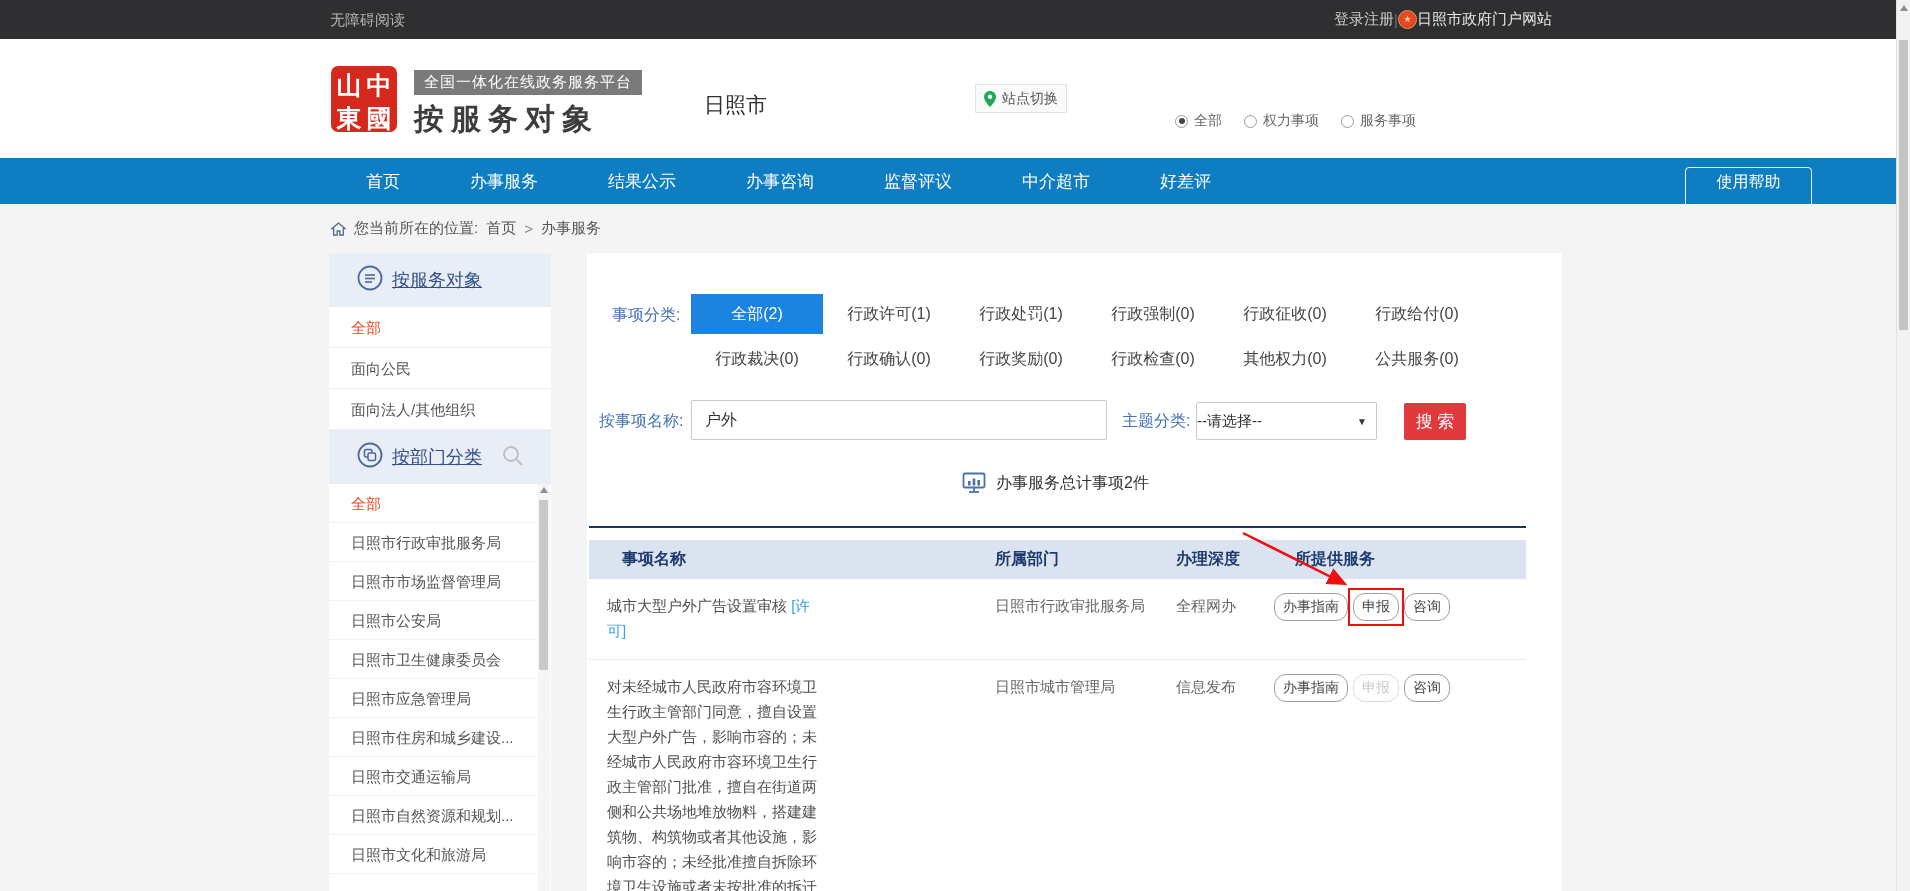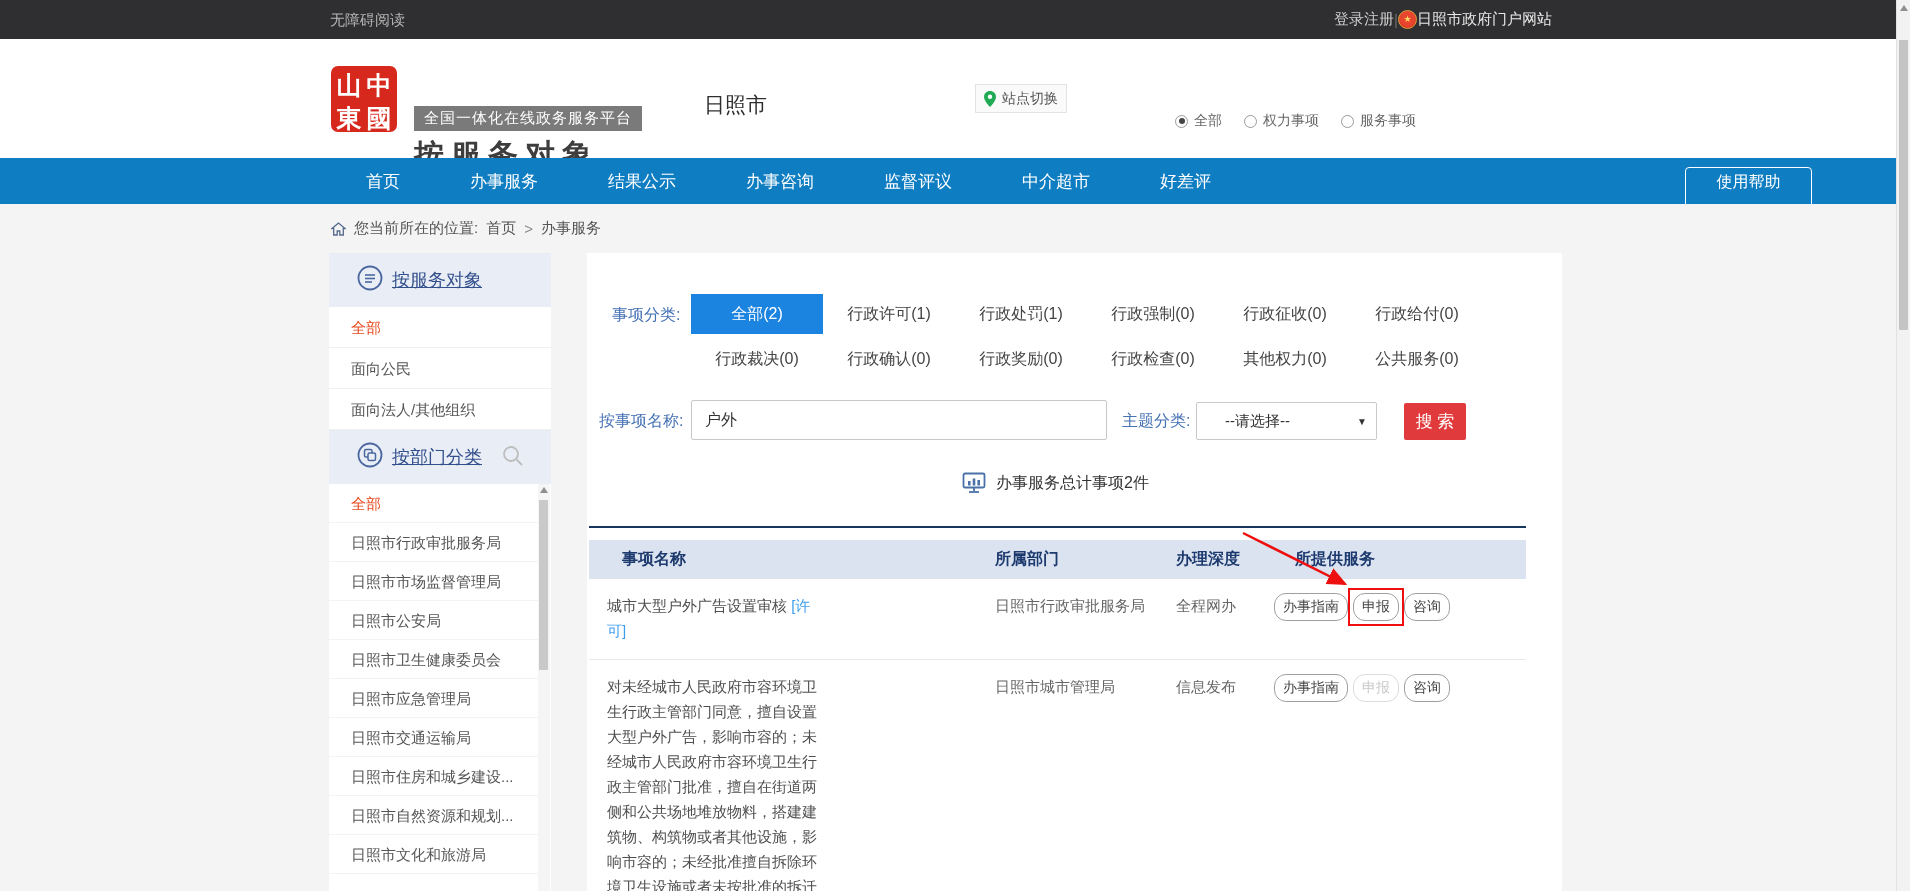--- a/index.html
+++ b/index.html
@@ -13,21 +13,21 @@
   .topbar-right { position:absolute; right:358px; top:0; height:39px; display:flex; align-items:center; font-size:15px; color:#cfcfcf; }
   .topbar-right .lnk { cursor:pointer; }
   .topbar-right .sep { color:#6d6d6d; }
   .emblem { width:19px; height:19px; border-radius:50%; background:radial-gradient(circle at 50% 45%, #e8452f 55%, #c21d10 100%); border:1.5px solid #e0a43c; display:flex; align-items:center; justify-content:center; color:#ffd763; font-size:9px; line-height:1; }
   .portal-name { color:#e8e8e8; }
 
   
   .header { position:absolute; top:39px; left:0; width:1910px; height:119px; background:#fff; }
   .seal { position:absolute; left:331px; top:27px; width:66px; height:66px; background:#d7281d; border-radius:7px; display:grid; grid-template-columns:1fr 1fr; grid-template-rows:1fr 1fr; padding:3px; }
   .seal span { display:flex; align-items:center; justify-content:center; color:#fff; font-family:"Liberation Serif","DejaVu Serif",serif; font-weight:bold; font-size:25px; }
-  .brand-block { position:absolute; left:414px; top:31px;margin-top:36px; }
+  .brand-block { position:absolute; left:414px; top:31px; }
   .platform-tag { display:inline-block; background:#7a7a7a; color:#fff; font-size:15px; padding:3px 10px; letter-spacing:1px; }
   .brand { font-size:30px; font-weight:bold; color:#3d3d3d; letter-spacing:7px; margin-top:4px; }
   .city { position:absolute; left:704px; top:52px; font-size:21px; font-weight:normal; color:#2f2f2f; }
   .site-switch { position:absolute; left:975px; top:45px; width:92px; height:29px; background:#fafafa; border:1px solid #e3e3e3; display:flex; align-items:center; justify-content:center; gap:6px; font-size:14px; color:#555; cursor:pointer; }
   .search-box { position:absolute; left:1172px; top:25px; width:388px; height:41px; border:1px solid #c9c9c9; border-radius:2px; background:#fff; }
   .search-box input { border:0; outline:0; width:340px; height:100%; padding-left:14px; font-size:16px; color:#333; font-family:inherit; background:transparent; }
   .search-box input::placeholder { color:#a9a9a9; }
   .search-box .mag { position:absolute; right:8px; top:8px; }
   .scopes { position:absolute; left:1175px; top:73px; display:flex; gap:22px; align-items:center; font-size:14px; color:#666; }
   .scope { display:flex; align-items:center; gap:6px; cursor:pointer; }
@@ -65,21 +65,21 @@
   .tabs-row { position:absolute; left:104px; display:flex; }
   .tabs-row.r1 { top:41px; }
   .tabs-row.r2 { top:89px; }
   .tab { width:132px; height:40px; line-height:40px; text-align:center; font-size:16px; color:#444; cursor:pointer; white-space:nowrap; }
   .tabs-row.r2 .tab { height:34px; line-height:34px; }
   .tab.active { background:#1b84e0; color:#fff; }
 
   .name-label { position:absolute; left:12px; top:158px; font-size:16px; color:#4672b4; }
   .name-input { position:absolute; left:104px; top:147px; width:416px; height:40px; border:1px solid #c9c9c9; border-radius:2px; font-size:16px; color:#333; padding-left:13px; outline:0; font-family:inherit; background:#fff; }
   .topic-label { position:absolute; left:535px; top:158px; font-size:16px; color:#4672b4; }
-  .topic-select { position:absolute; left:609px; top:149px; width:181px; height:38px; border:1px solid #c9c9c9; border-radius:2px; background:#fff; font-size:15px; color:#333; display:flex; align-items:center; padding-left:28px; cursor:pointer; }
+  .topic-select { position:absolute; left:609px; top:149px; width:181px; height:38px; border:1px solid #c9c9c9; border-radius:2px; background:#fff; font-size:15px; color:#333; display:flex; align-items:center; cursor:pointer; }
   .topic-caret { position:absolute; right:9px; top:13px; font-size:10px; color:#333; }
   .search-btn { position:absolute; left:817px; top:150px; width:62px; height:37px; background:#e03a3c; color:#fff; font-size:17px; text-align:center; line-height:37px; cursor:pointer; border-radius:2px; }
 
   .summary { position:absolute; left:0; top:219px; width:937px; display:flex; justify-content:center; align-items:center; gap:10px; }
   .summary-text { font-size:16px; color:#333; }
 
   .divider { position:absolute; left:2px; top:273px; width:937px; height:2px; background:#17365d; }
 
   .table { position:absolute; left:2px; top:287px; width:937px; }
   .t-header { height:39px; background:#dbe3f1; display:flex; align-items:center; font-weight:bold; font-size:16px; color:#1d3a6e; }
@@ -206,22 +206,22 @@
             <circle cx="10" cy="10" r="7" fill="none" stroke="#bdbdbd" stroke-width="1.8"></circle>
             <line x1="15.5" y1="15.5" x2="21" y2="21" stroke="#bdbdbd" stroke-width="1.8"></line>
           </svg></span>
       </div>
       <div class="side-item dept active">全部</div>
       <div class="side-item dept">日照市行政审批服务局</div>
       <div class="side-item dept">日照市市场监督管理局</div>
       <div class="side-item dept">日照市公安局</div>
       <div class="side-item dept">日照市卫生健康委员会</div>
       <div class="side-item dept">日照市应急管理局</div>
+      <div class="side-item dept">日照市住房和城乡建设...</div>
       <div class="side-item dept">日照市交通运输局</div>
-      <div class="side-item dept">日照市住房和城乡建设...</div>
       <div class="side-item dept">日照市自然资源和规划...</div>
       <div class="side-item dept">日照市文化和旅游局</div>
     </div>
   <div class="dept-scrollbar">
     <div class="sb-up"></div>
     <div class="sb-thumb"></div>
   </div>
 </div>
 
 <div class="main">

